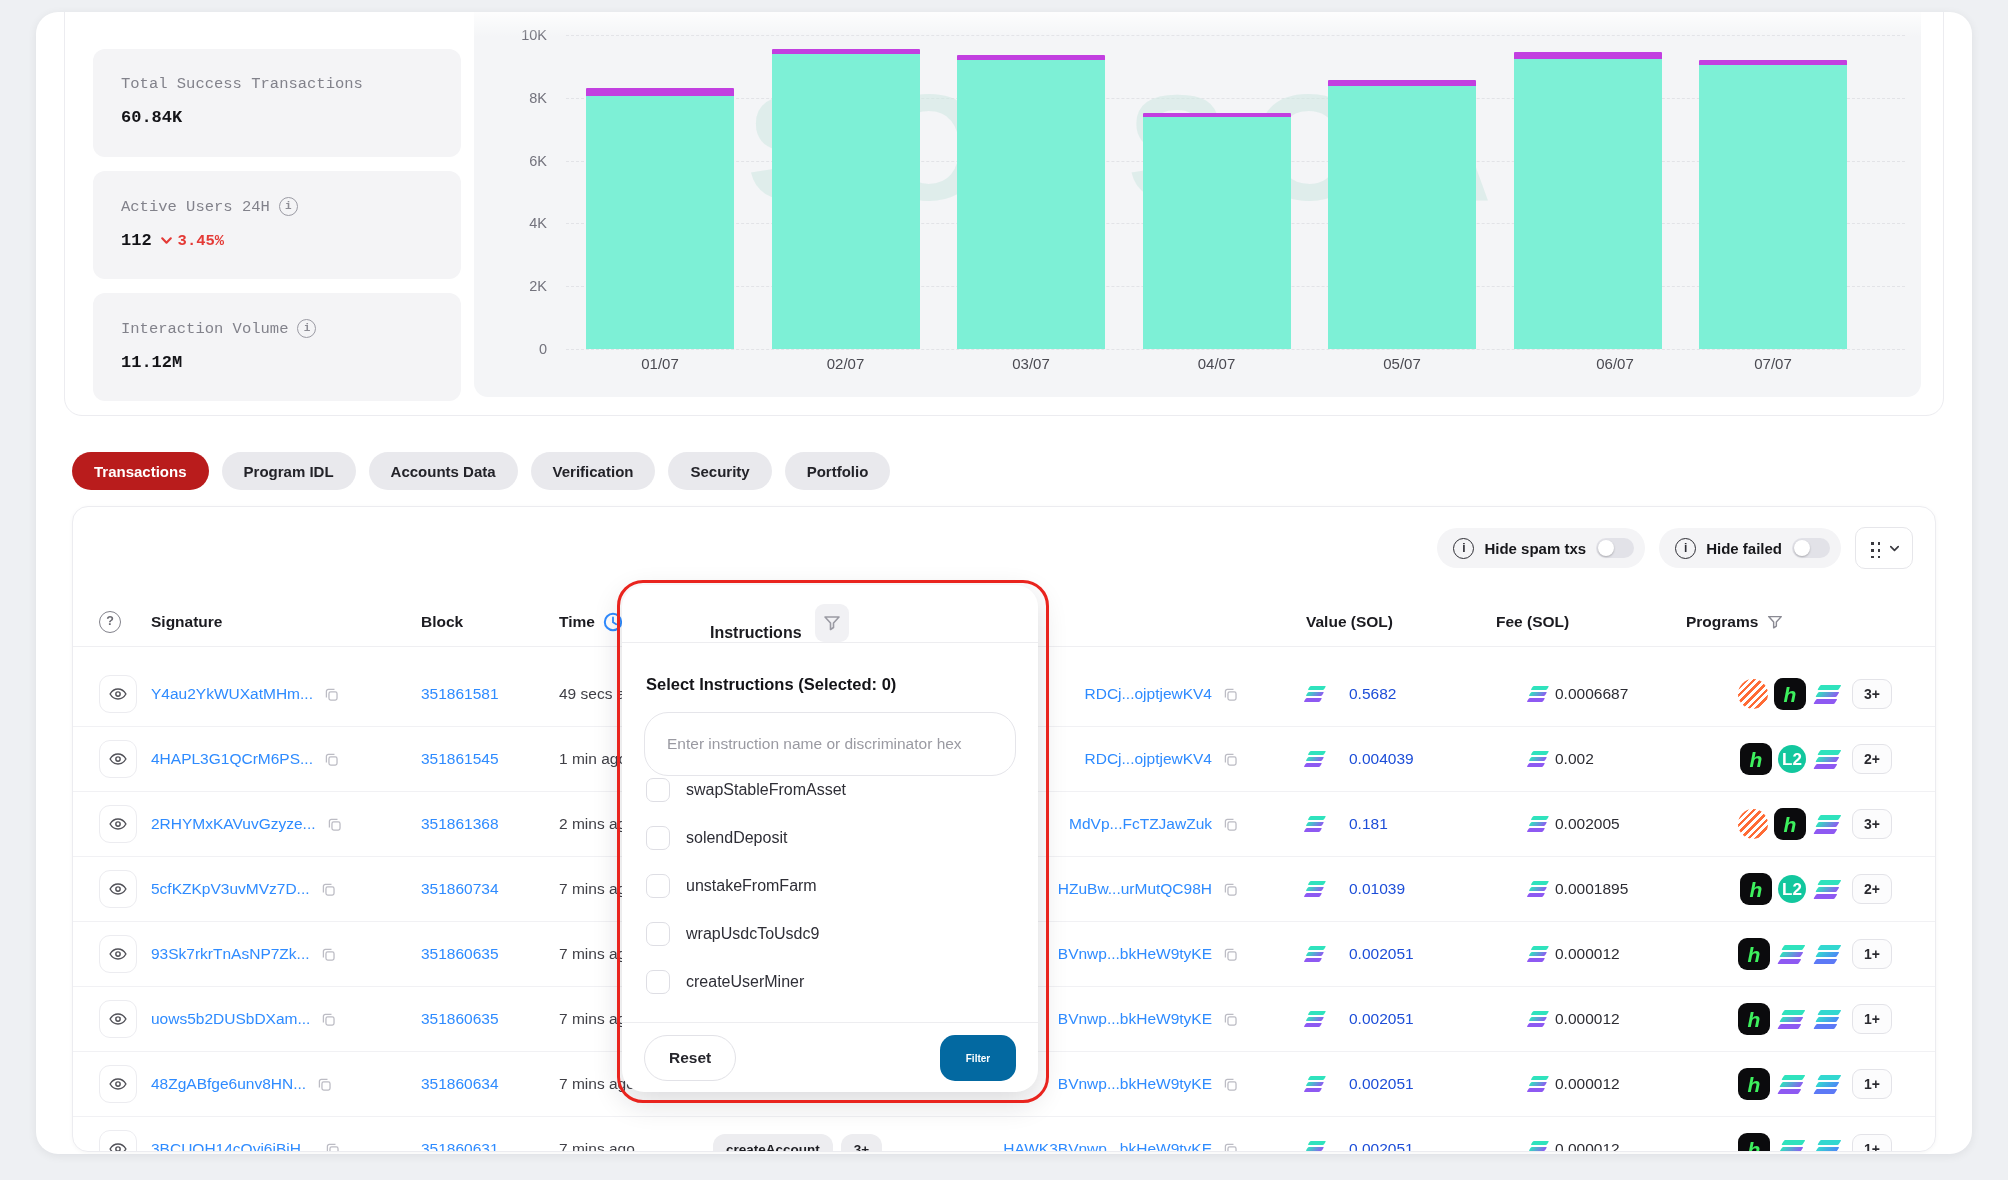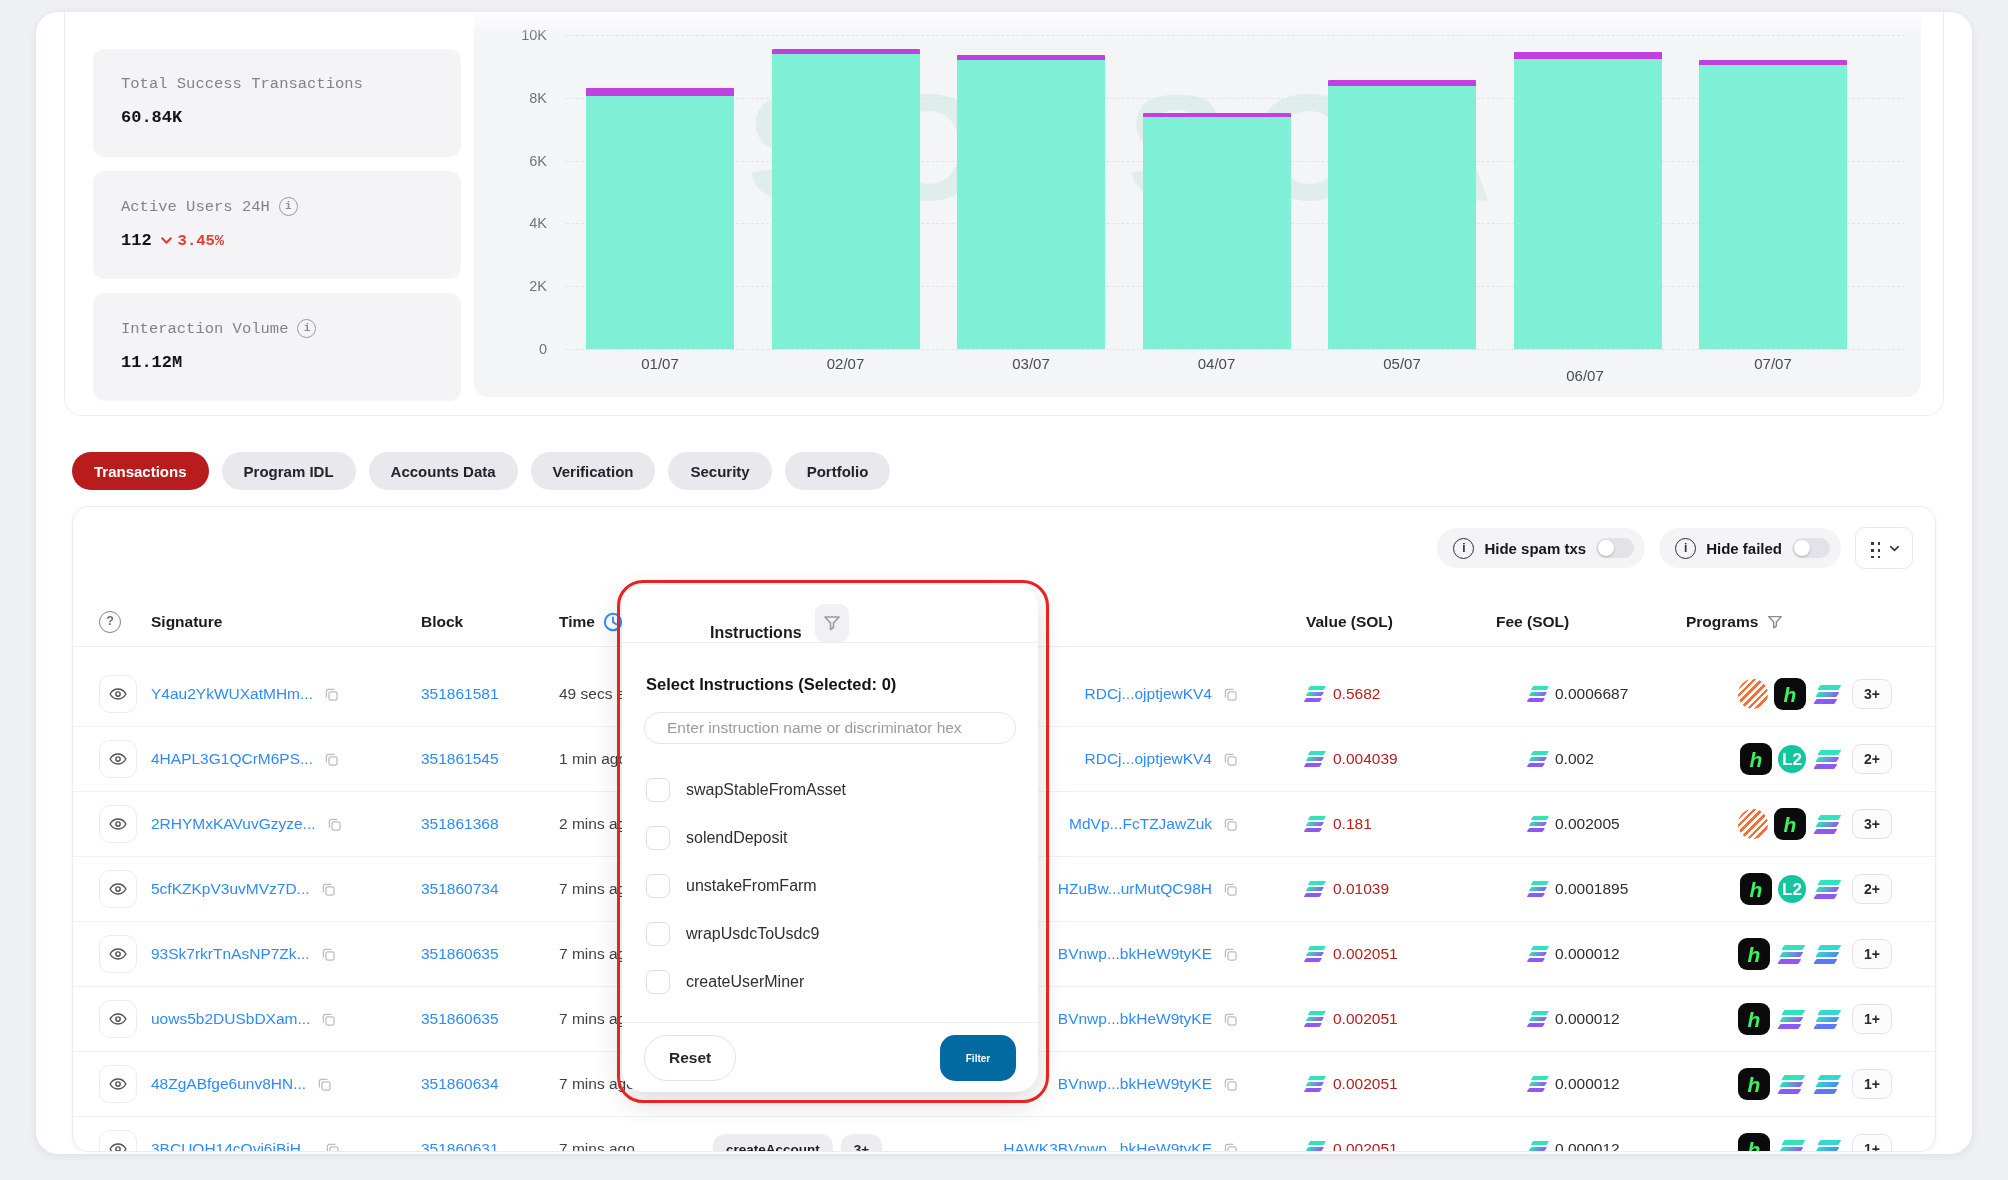--- a/index.html
+++ b/index.html
@@ -66,21 +66,21 @@
   .row{position:relative;height:64px;border-bottom:1px solid #f1f1f4;font-size:15.5px;}
   .c{position:absolute;top:0;height:100%;display:flex;align-items:center;}
   .c-eye{left:26px;}
   .eyebtn{width:38px;height:38px;border:1px solid #ececf0;border-radius:11px;background:#fff;
           display:grid;place-items:center;cursor:pointer;padding:0;}
   .c-sig{left:78px;gap:10px;}
   .c-block{left:348px;}
   .c-time{left:486px;color:#3f3f46;}
   .c-ib{left:640px;gap:8px;}
   .c-addr{left:850px;width:316px;justify-content:flex-end;gap:10px;}
-  .c-val{left:1234px;gap:10px;color:#b91c1c;font-weight:500;}
+  .c-val{left:1234px;gap:26px;color:#1d4ed8;font-weight:500;}
   .c-fee{left:1457px;gap:9px;color:#2c2c33;font-weight:500;}
   .c-pg{right:43px;gap:6px;}
   .link{color:#2e8bff;text-decoration:none;cursor:pointer;white-space:nowrap;}
   .copy{display:grid;place-items:center;cursor:pointer;flex:none;}
   .ibadge{height:30px;padding:0 13px;background:#ededf0;border-radius:12px;font-size:13.5px;font-weight:700;
           color:#1d1d22;display:flex;align-items:center;cursor:pointer;}
   .morebadge{min-width:40px;height:30px;padding:0 9px;border:1px solid #e3e3e8;border-radius:9px;
              background:#fcfcfd;font-size:14px;font-weight:700;color:#2a2a30;display:grid;place-items:center;
              box-sizing:border-box;margin-left:4px;cursor:pointer;}
 
@@ -108,21 +108,21 @@
          font-weight:800;display:grid;place-items:center;line-height:1;}
 
   
   .popup{position:absolute;left:622px;top:585px;width:416px;height:507px;background:#fff;border-radius:22px;
          box-shadow:0 10px 30px rgba(25,25,35,.16);z-index:40;}
   .popup-head{position:absolute;top:0;left:0;right:0;height:58px;display:flex;align-items:flex-end;gap:13px;
               padding-left:88px;border-bottom:1px solid #ededf0;font-weight:700;font-size:16px;color:#1b1b20;
               box-sizing:border-box;}
   .funnel-chip{width:34px;height:38px;border-radius:9px;background:#f1f1f4;display:grid;place-items:center;cursor:pointer;}
   .popup-title{position:absolute;left:24px;top:90px;font-size:16.5px;font-weight:700;color:#141418;}
-  .popup-input{position:absolute;left:22px;top:127px;width:372px;height:32px;border:1px solid #e5e5ea;
+  .popup-input{position:absolute;left:22px;top:127px;width:372px;height:64px;border:1px solid #e5e5ea;
                border-radius:24px;padding:0 22px;font-size:15.5px;color:#333;box-sizing:border-box;outline:none;
                font-family:inherit;background:#fff;}
   .popup-input::placeholder{color:#9a9aa2;}
   .opts{position:absolute;left:24px;right:24px;top:181px;}
   .opt{height:48px;display:flex;align-items:center;gap:16px;font-size:16px;color:#2e2e36;cursor:pointer;}
   .cb{width:22px;height:22px;border:1.5px solid #dedee4;border-radius:7px;background:#fff;flex:none;}
   .popup-foot{position:absolute;left:0;right:0;top:437px;height:70px;border-top:1px solid #ededf0;}
   .reset{position:absolute;left:22px;top:12px;height:46px;padding:0 24px;border:1px solid #e2e2e7;
          border-radius:23px;background:#fff;font-size:15.5px;font-weight:600;color:#26262c;cursor:pointer;
          font-family:inherit;}
@@ -211,21 +211,21 @@
           <div class="xl" style="left: 668.5px;">04/07</div>
           <div class="bar" style="left: 854px; height: 269.012px;">
             <div class="fail" style="height:6.0px;background:#c23fe0"></div>
             <div class="succ" style="background:#7df0d6"></div>
           </div>
           <div class="xl" style="left: 854px;">05/07</div>
           <div class="bar" style="left: 1039.5px; height: 296.949px;">
             <div class="fail" style="height:6.9px;background:#c23fe0"></div>
             <div class="succ" style="background:#7df0d6"></div>
           </div>
-          <div class="xl" style="left: 1037px; margin-top: 12px;">06/07</div>
+          <div class="xl" style="left: 1067px;">06/07</div>
           <div class="bar" style="left: 1225px; height: 288.788px;">
             <div class="fail" style="height:5.0px;background:#c23fe0"></div>
             <div class="succ" style="background:#7df0d6"></div>
           </div>
           <div class="xl" style="left: 1225px;">07/07</div>
         </div>
       <div class="top-fade"></div>
     </div>
 
     <div class="tabs">

